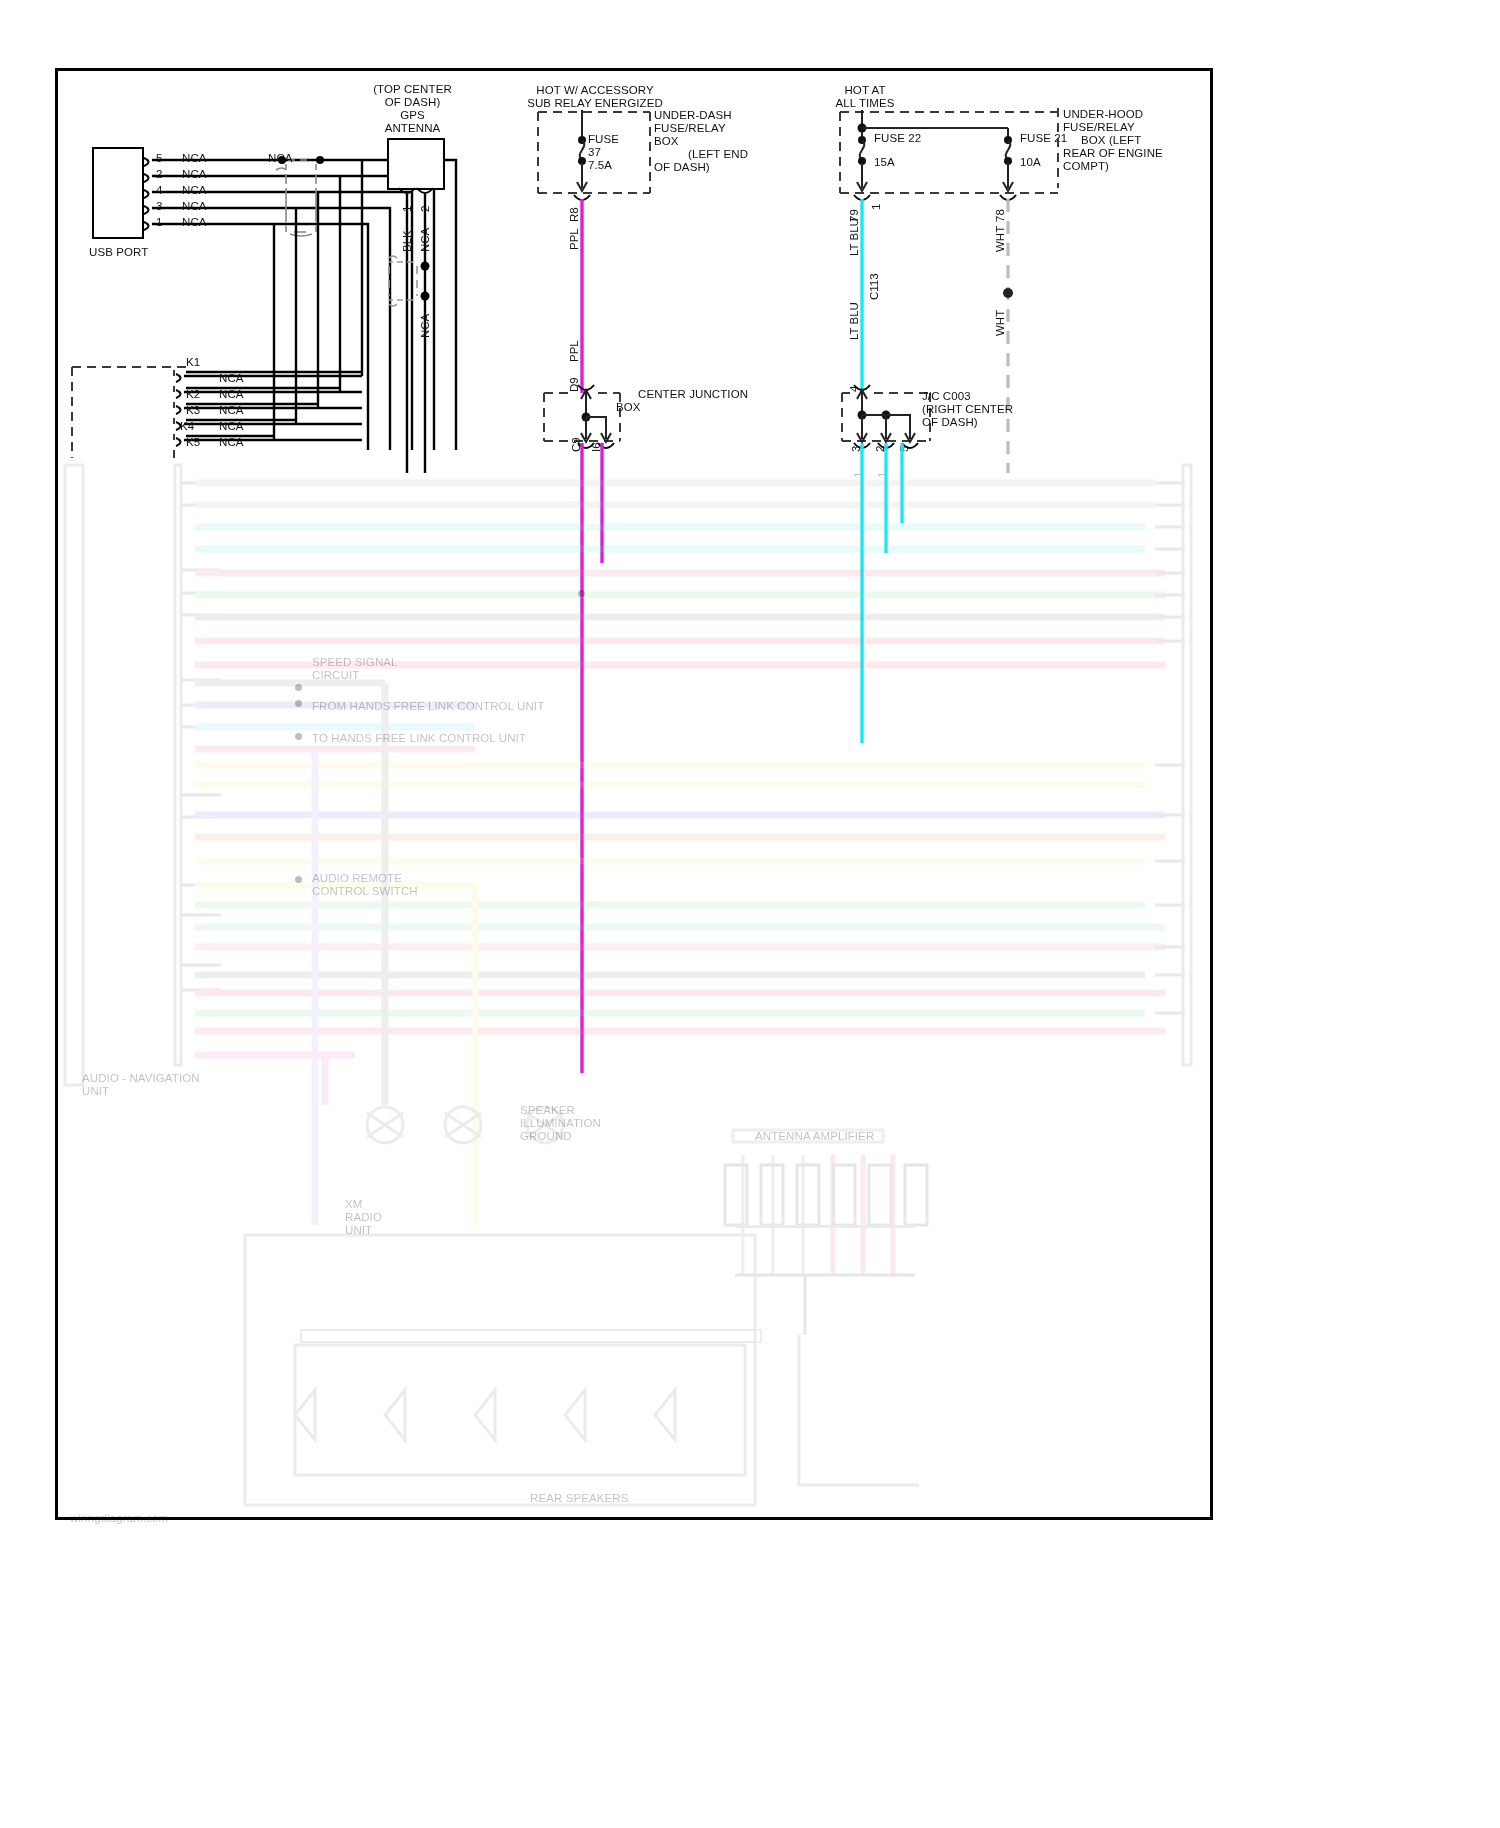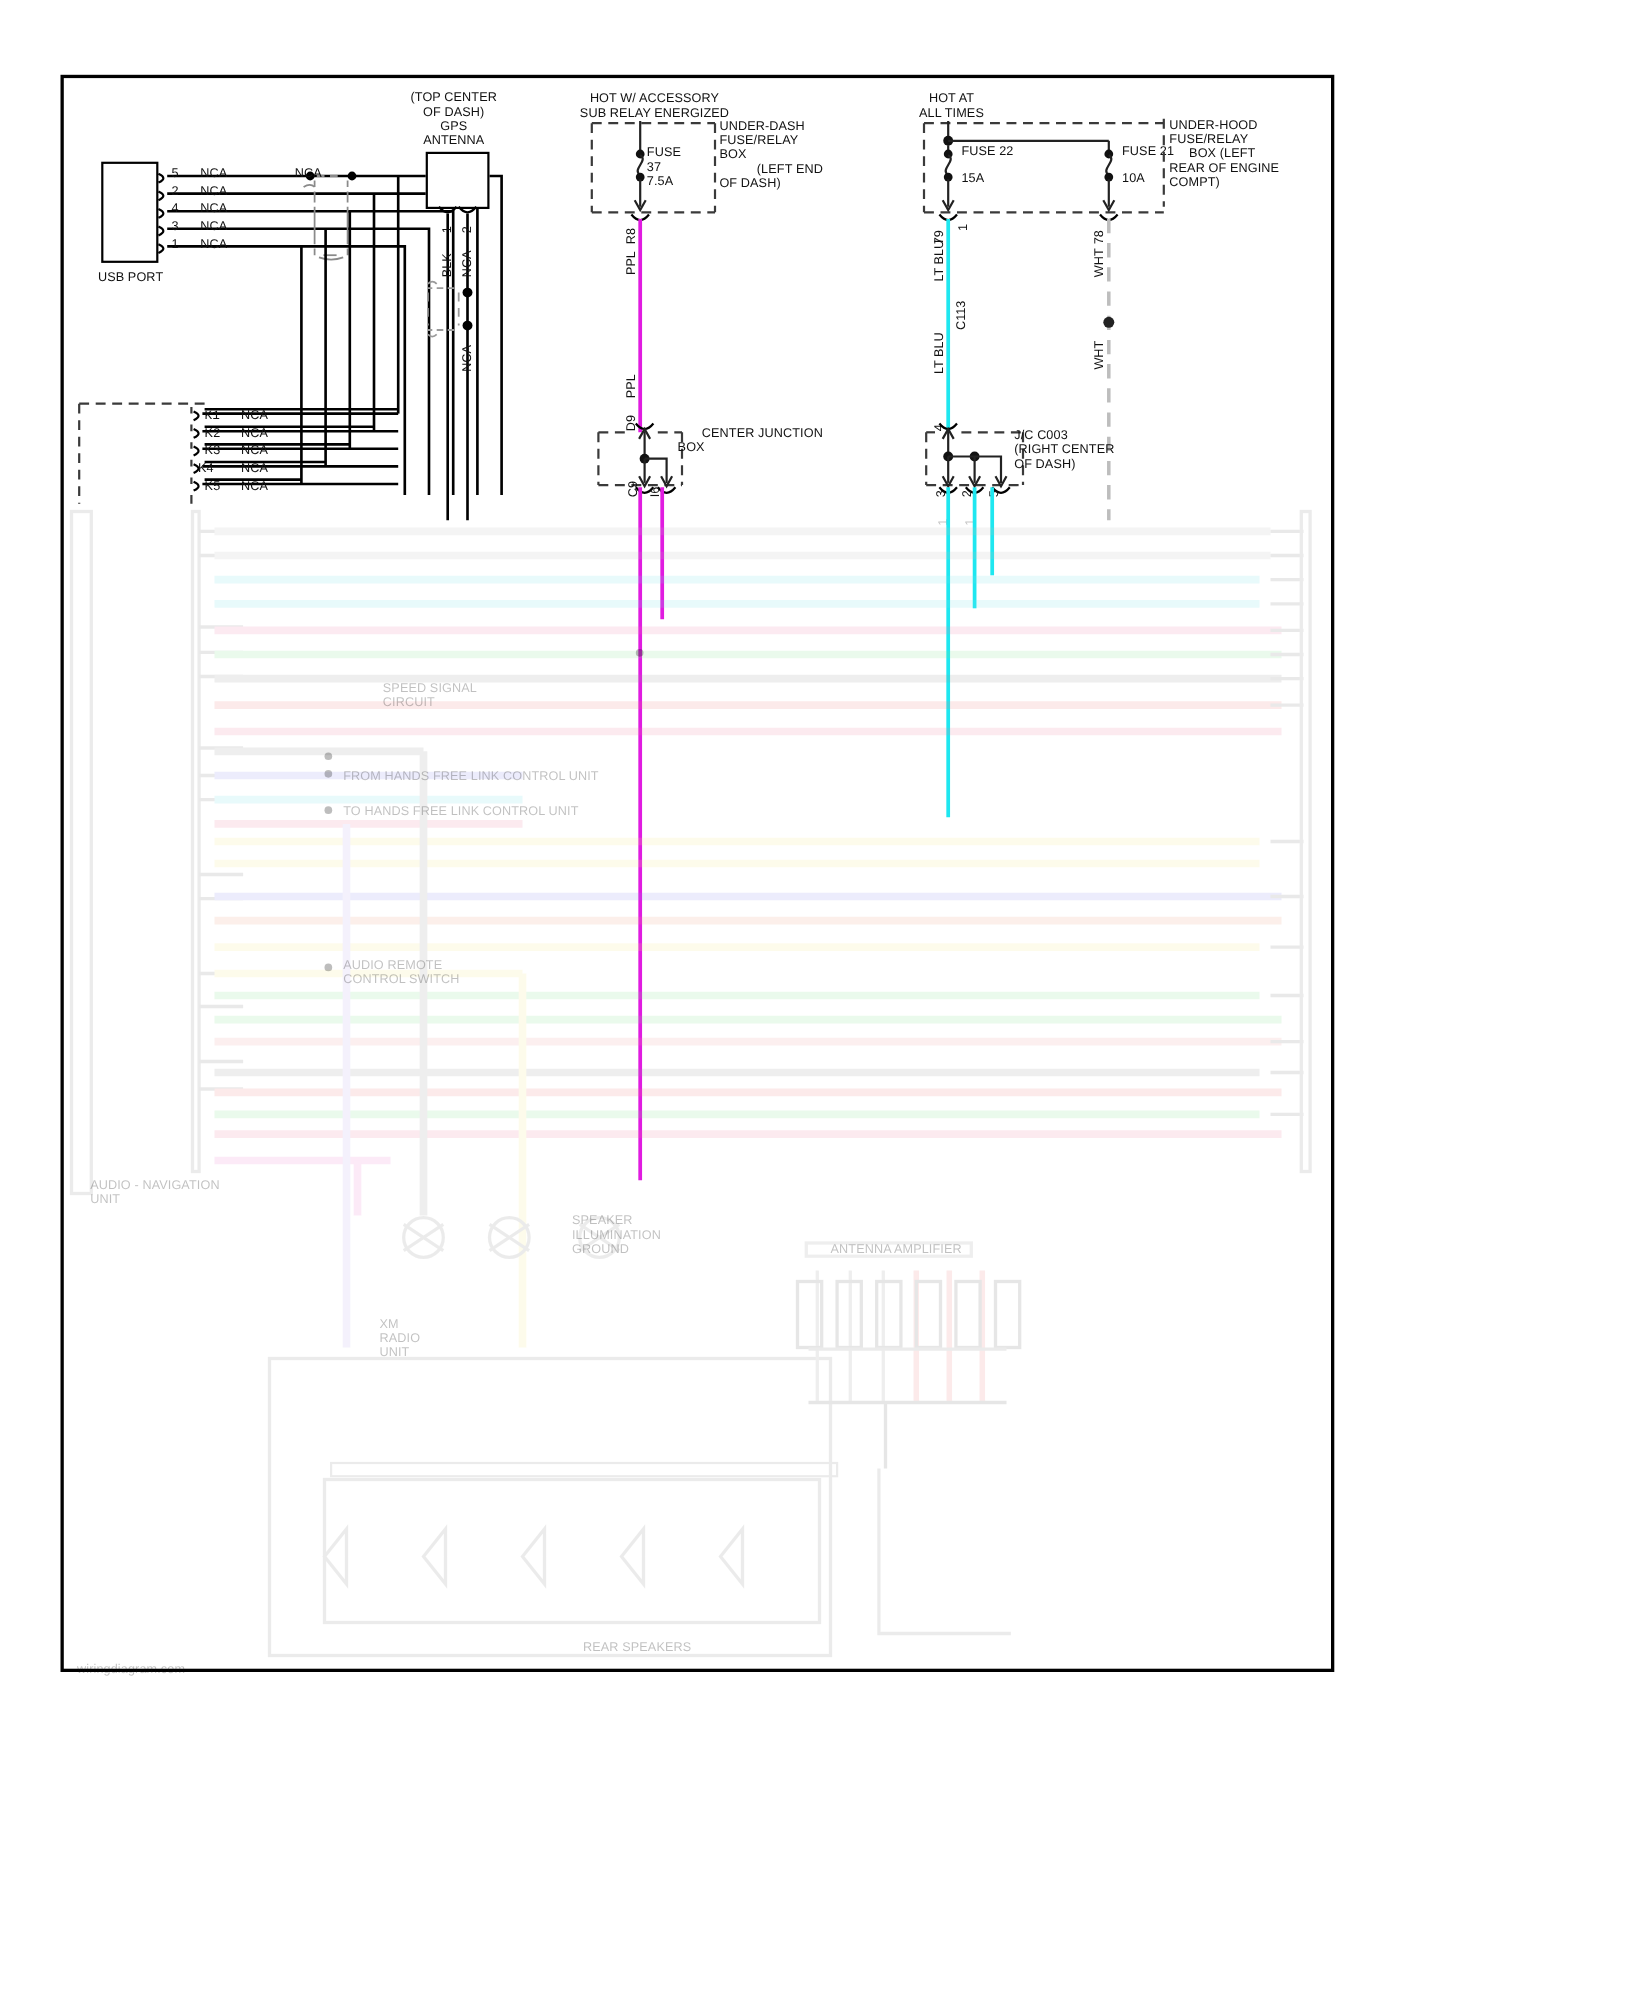--- a/index.html
+++ b/index.html
@@ -80,21 +80,21 @@
       <path d="M0,52 q9,4 0,8" stroke="#000" stroke-width="2" fill="none"></path>
       <path d="M0,68 q9,4 0,8" stroke="#000" stroke-width="2" fill="none"></path>
       <path d="M-2,0 v6 M-2,16 v6 M-2,32 v6 M-2,48 v6 M-2,64 v6 M-2,80 v8" stroke="#3a3a3a" stroke-width="2" fill="none"></path>
       <path d="M8,6 H186" stroke="#000" stroke-width="2.4" fill="none"></path>
       <path d="M8,22 H186" stroke="#000" stroke-width="2.4" fill="none"></path>
       <path d="M8,38 H186" stroke="#000" stroke-width="2.4" fill="none"></path>
       <path d="M8,54 H186" stroke="#000" stroke-width="2.4" fill="none"></path>
       <path d="M8,70 H186" stroke="#000" stroke-width="2.4" fill="none"></path>
     </svg>
   </div>
-  <div class="abs t" style="left:186px;top:372px;font-family:Liberation Mono, monospace;">K1</div>
+  <div class="abs t" style="left:186px;top:356px;">K1</div>
   <div class="abs t" style="left:219px;top:372px;">NCA</div>
   <div class="abs t" style="left:186px;top:388px;">K2</div>
   <div class="abs t" style="left:219px;top:388px;">NCA</div>
   <div class="abs t" style="left:186px;top:404px;">K3</div>
   <div class="abs t" style="left:219px;top:404px;">NCA</div>
   <div class="abs t" style="left:180px;top:420px;">K4</div>
   <div class="abs t" style="left:219px;top:420px;">NCA</div>
   <div class="abs t" style="left:186px;top:436px;">K5</div>
   <div class="abs t" style="left:219px;top:436px;">NCA</div>
 
@@ -415,21 +415,21 @@
       <g stroke="#7a7a7a" stroke-width="3" fill="none">
         <path d="M1100,18 h30 M1100,40 h30 M1100,62 h30 M1100,84 h30"></path>
         <path d="M1100,108 h30 M1100,130 h30 M1100,152 h30 M1100,176 h30"></path>
         <path d="M1100,300 h30 M1100,350 h30 M1100,396 h30"></path>
         <path d="M1100,440 h30 M1100,482 h30 M1100,510 h30 M1100,548 h30"></path>
       </g>
       <rect x="1128" y="0" width="8" height="600" fill="none" stroke="#888" stroke-width="3"></rect>
     </svg>
   </div>
 
-  <div class="abs t faded2" style="left:312px;top:620px;white-space:pre;margin-left:36px;">SPEED SIGNAL
+  <div class="abs t faded2" style="left:312px;top:656px;white-space:pre;">SPEED SIGNAL
 CIRCUIT</div>
   <div class="abs t faded2" style="left:312px;top:700px;">FROM HANDS FREE LINK CONTROL UNIT</div>
   <div class="abs t faded2" style="left:312px;top:732px;">TO HANDS FREE LINK CONTROL UNIT</div>
   <div class="abs t faded2" style="left:312px;top:872px;white-space:pre;">AUDIO REMOTE
 CONTROL SWITCH</div>
   <div class="abs t faded2" style="left:520px;top:1104px;white-space:pre;">SPEAKER
 ILLUMINATION
 GROUND</div>
   <div class="abs t faded2" style="left:345px;top:1198px;white-space:pre;">XM
 RADIO

